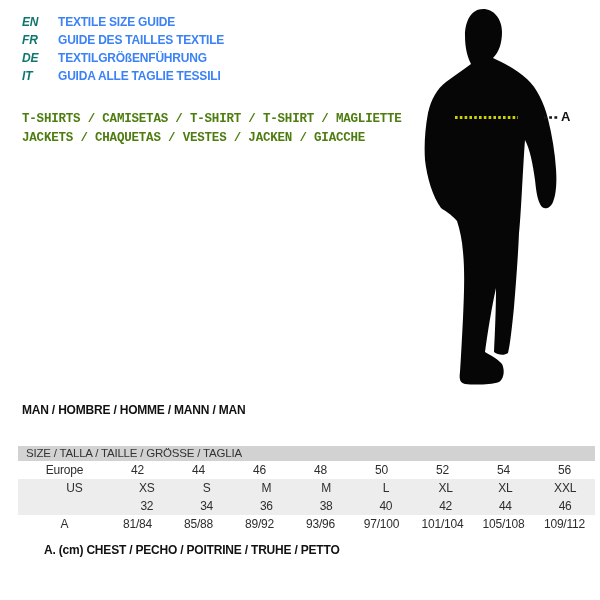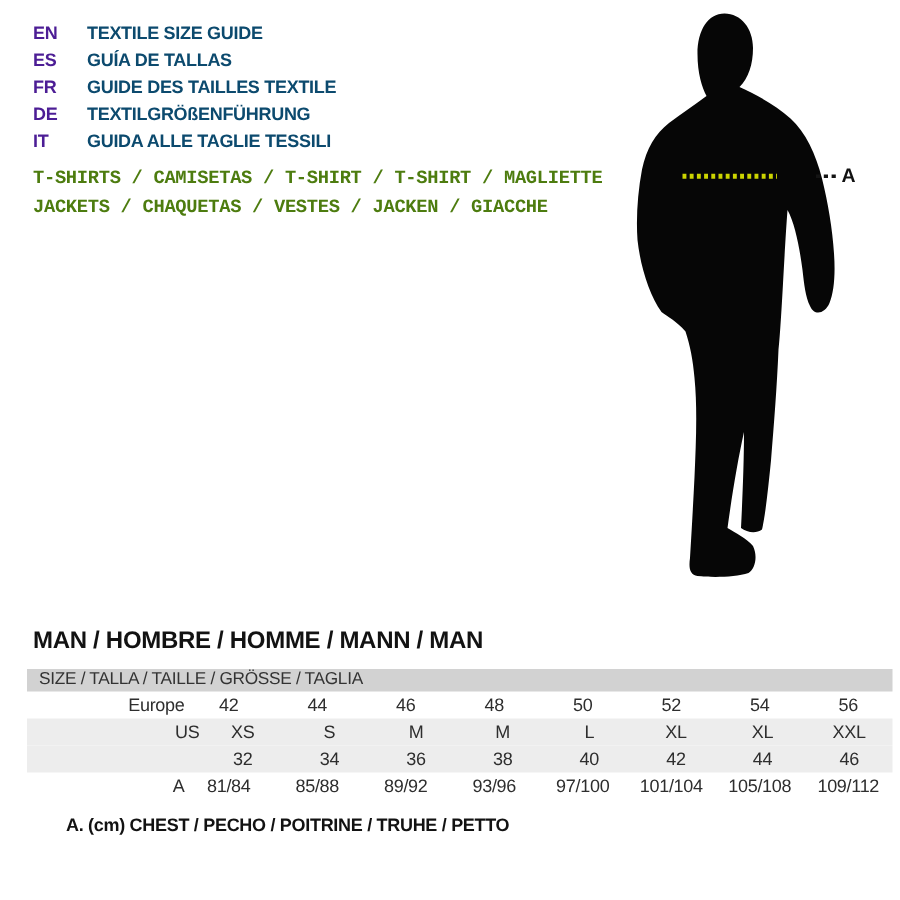--- a/index.html
+++ b/index.html
@@ -3,52 +3,48 @@
 <meta charset="utf-8">
 <style>
   html,body{margin:0;padding:0;}
   body{
     width:600px;height:600px;position:relative;background:#ffffff;
     font-family:"Liberation Sans", sans-serif;color:#111;overflow:hidden;
   }
   
   .lang-block{position:absolute;left:22px;top:13px;}
   .lang-row{display:flex;height:18px;align-items:center;}
-  .lang-code{width:36px;font-size:12px;font-weight:bold;letter-spacing:-0.2px;color:#4c1d95;}
-  .lang-label{font-size:12px;font-weight:bold;letter-spacing:-0.2px;color:#0c4a6e;white-space:nowrap;}
+  .lang-code{width:36px;font-size:12px;font-weight:bold;letter-spacing:-0.2px;color:#0f766e;font-style:italic;}
+  .lang-label{font-size:12px;font-weight:bold;letter-spacing:-0.2px;color:#3b82f6;white-space:nowrap;}
   
   .cat-block{position:absolute;left:22px;top:110px;}
   .cat-line{font-size:12.5px;font-weight:bold;letter-spacing:-0.2px;line-height:18.5px;color:#4d7c0f;white-space:nowrap;font-family:Liberation Mono, monospace;}
   
   .figure-wrap{position:absolute;left:400px;top:0;width:200px;height:400px;}
   .figure-wrap svg{display:block;width:200px;height:400px;}
   .measure-label{position:absolute;left:161px;top:109px;font-size:13px;font-weight:600;color:#111;}
   
-  .gender-line{position:absolute;left:22px;top:419px;font-size:16px;font-weight:bold;letter-spacing:-0.2px;color:#121212;white-space:nowrap;}
+  .gender-line{position:absolute;left:22px;top:403px;font-size:12px;font-weight:bold;letter-spacing:-0.2px;color:#121212;white-space:nowrap;}
   
   .size-table{position:absolute;left:18px;top:446px;width:577px;}
   .t-header{height:15px;line-height:15px;background:#d2d2d2;font-size:11.5px;color:#333;padding-left:8px;letter-spacing:-0.2px;}
   .t-row{display:flex;height:18px;align-items:center;font-size:12px;color:#2e2e2e;letter-spacing:-0.2px;}
   .t-row.shaded{background:#ededed;padding-left:10px;}
-  .t-label{width:85px;padding-left:4px;text-align:right;margin-left:16px;}
+  .t-label{width:85px;padding-left:4px;text-align:center;}
   .t-cell{flex:1;text-align:center;}
   
   .footnote{position:absolute;left:22px;top:543px;font-size:12px;font-weight:bold;letter-spacing:-0.2px;color:#121212;white-space:nowrap;margin-left:22px;}
 </style>
 </head>
 <body>
 
 <div class="lang-block">
   <div class="lang-row">
     <span class="lang-code">EN</span>
     <span class="lang-label">TEXTILE SIZE GUIDE</span>
-  </div>
-  <div class="lang-row">
-    <span class="lang-code">ES</span>
-    <span class="lang-label">GUÍA DE TALLAS</span>
   </div>
   <div class="lang-row">
     <span class="lang-code">FR</span>
     <span class="lang-label">GUIDE DES TAILLES TEXTILE</span>
   </div>
   <div class="lang-row">
     <span class="lang-code">DE</span>
     <span class="lang-label">TEXTILGRÖßENFÜHRUNG</span>
   </div>
   <div class="lang-row">

